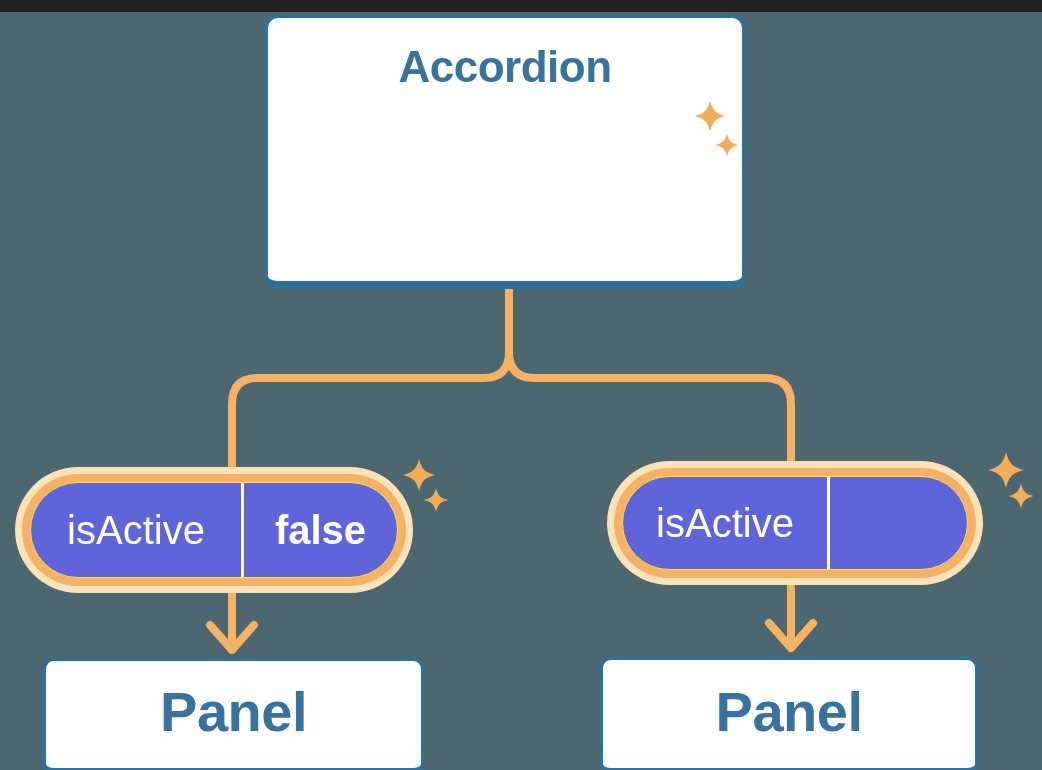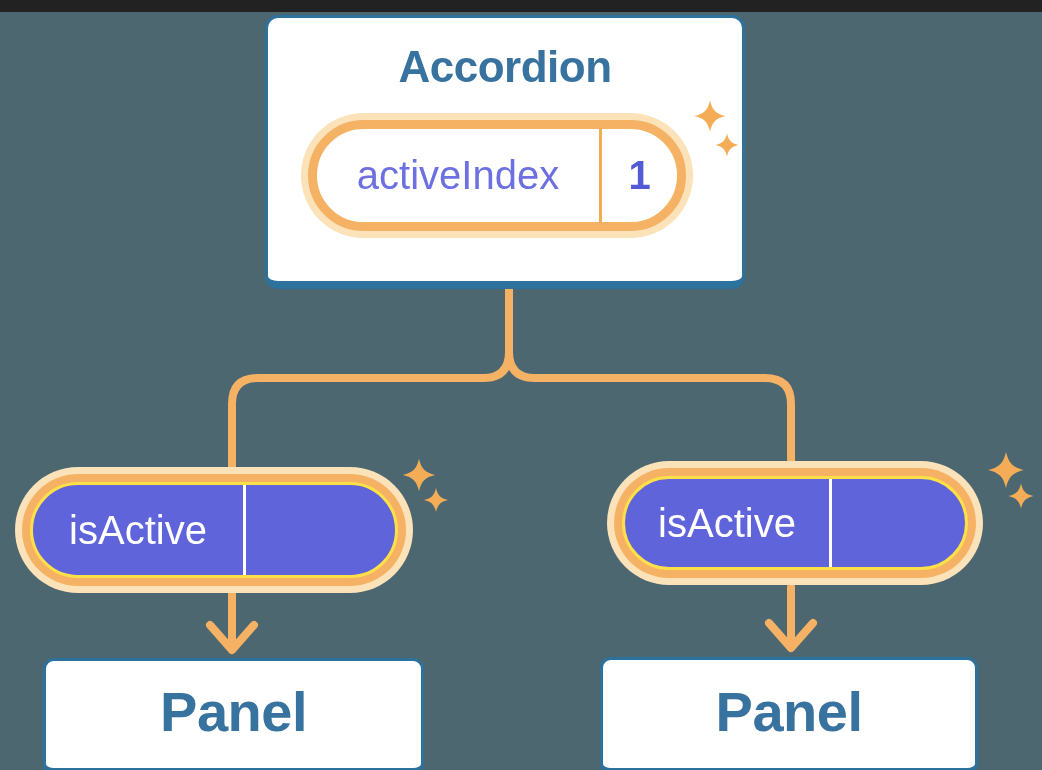--- a/index.html
+++ b/index.html
@@ -100,21 +100,21 @@
     display:flex;align-items:center;justify-content:center;
     font-size:40px;
     font-weight:700;
     color:var(--purple-value);
   }
   
   .prop-pill{
     position:absolute;
     box-sizing:border-box;
     background:var(--purple);
-    border:3px solid #fde047;
+    border:1px solid #fde047;
     border-radius:999px;
     box-shadow:0 0 0 8px var(--orange), 0 0 0 15px var(--orange-glow);
     display:flex;
     align-items:stretch;
     overflow:hidden;
   }
   .prop-pill.left{ left:30px;  top:470px; width:368px; height:96px; }
   .prop-pill.right{ left:622px; top:464px; width:346px; height:94px; }
   .prop-pill .pill-label{
     display:flex;align-items:center;justify-content:center;
@@ -148,29 +148,25 @@
       <path d="M210 613 L232 638 L254 613" stroke-linecap="round" stroke-linejoin="round"></path>
       <path d="M791 575 V630" stroke-linecap="round"></path>
       <path d="M769 611 L791 636 L813 611" stroke-linecap="round" stroke-linejoin="round"></path>
     </g>
   </svg>
 
   <div class="card accordion">
     <div class="card-title">Accordion</div>
   </div>
 
-  <div class="state-pill">
-    <span class="pill-label">activeIndex</span>
-    <span class="pill-divider"></span>
-    <span class="pill-value">1</span>
-  </div>
 
   <div class="prop-pill left">
     <span class="pill-label">isActive</span>
     <span class="pill-divider"></span>
+    <span class="pill-value">false</span>
   </div>
 
   <div class="prop-pill right">
     <span class="pill-label">isActive</span>
     <span class="pill-divider"></span>
   </div>
 
   <div class="card panel left">
     <div class="panel-title">Panel</div>
   </div>

